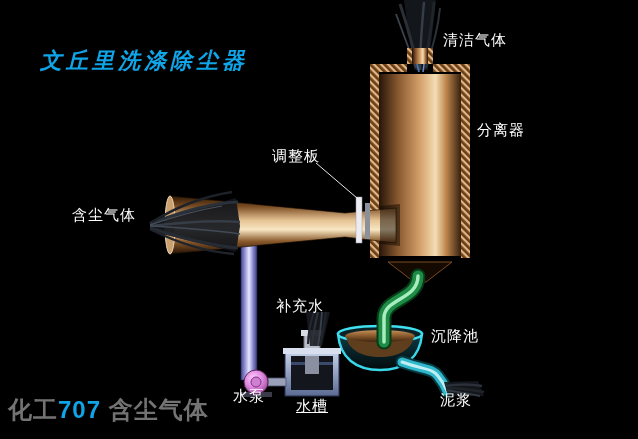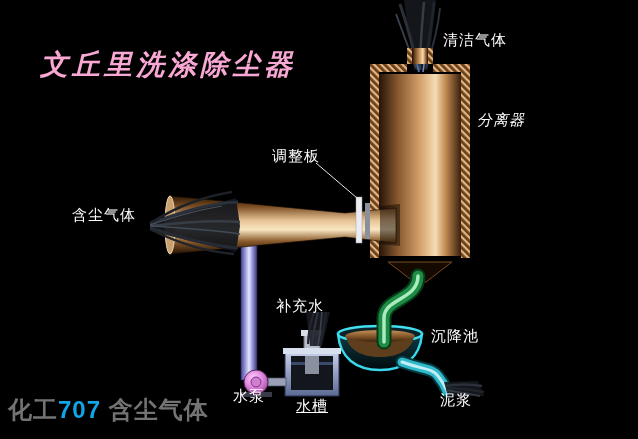--- a/index.html
+++ b/index.html
@@ -15,41 +15,41 @@
     position:absolute;
     color:#ffffff;
     font-size:15px;
     line-height:17px;
     white-space:nowrap;
     letter-spacing:1px;
   }
   .title{
     position:absolute;
     left:40px;top:46px;
-    color:#f9a8d4;
-    font-size:28px;
+    color:#0ea5e9;
+    font-size:22px;
     font-weight:bold;
     font-style:italic;
     letter-spacing:4px;
     white-space:nowrap;
     font-family:"DejaVu Serif","Liberation Serif",serif;
   }
   .credit{
     position:absolute;
     left:8px;top:394px;
     font-size:24px;
     font-weight:bold;
     letter-spacing:1px;
     white-space:nowrap;
   }
   .credit .yellow{color:#737373;}
   .credit .red{color:#0ea5e9;}
   
   .lbl-clean-gas{left:443px;top:17px;margin-top:14px;}
-  .lbl-separator{left:477px;top:111px;font-style:italic;}
+  .lbl-separator{left:477px;top:121px;}
   .lbl-adjust{left:272px;top:147px;}
   .lbl-dusty{left:72px;top:206px;}
   .lbl-makeup{left:276px;top:297px;}
   .lbl-settling{left:431px;top:327px;}
   .lbl-pump{left:196px;top:387px;margin-left:37px;}
   .lbl-tank{left:296px;top:397px;text-decoration:underline;}
   .lbl-mud{left:440px;top:391px;text-align:center;}
 </style>
 </head>
 <body>

